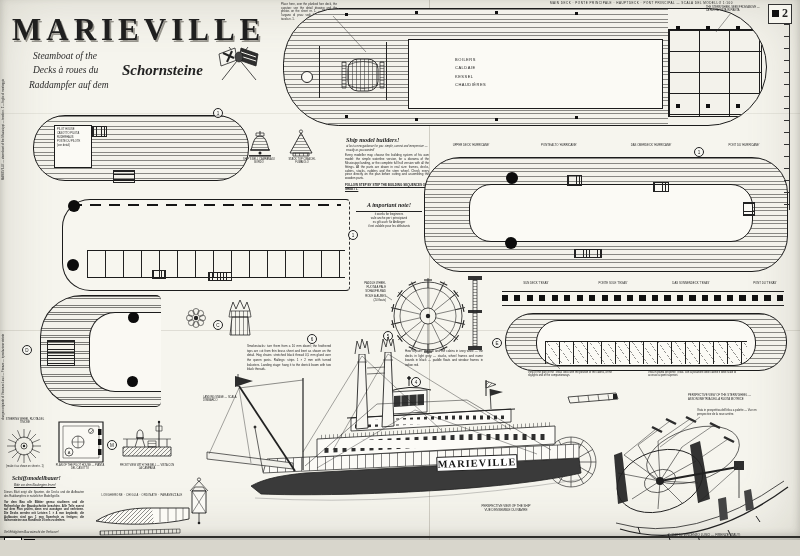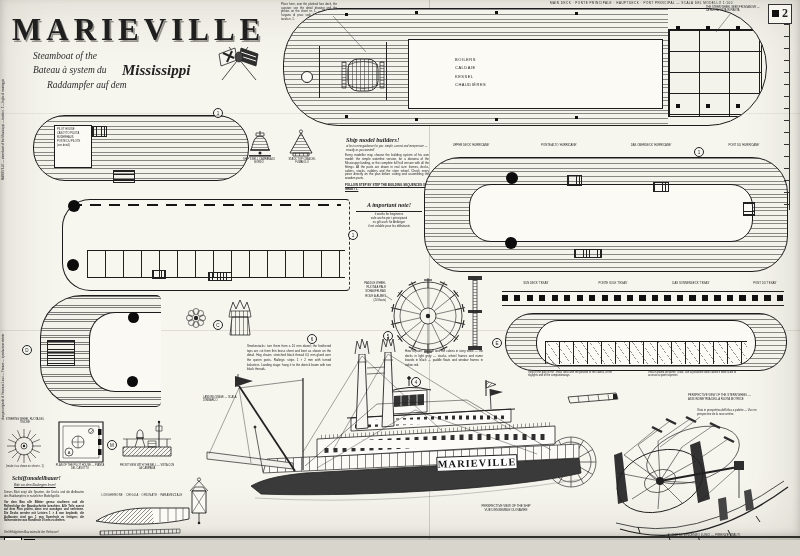--- a/index.html
+++ b/index.html
@@ -61,23 +61,23 @@
   <div class="crease" style="left:429px;top:0;width:1px;height:556px"></div>
   <div class="crease" style="left:0;top:330px;width:800px;height:1px;opacity:.6"></div>
   <div class="crease" style="left:0;top:113px;width:800px;height:1px;opacity:.4"></div>
   <div class="abs" style="left:0;bottom:2px;width:800px;height:2px;background:#2e2e2a"></div>
 
   <div class="abs rot90 t f28" style="left:2px;top:180px;width:150px">MARIEVILLE — steamboat of the Mississippi — tavola n. 2 — foglio di montaggio</div>
   <div class="abs rot90 t f28" style="left:2px;top:420px;width:150px">disegno originale di Vincenzo Lusci — Firenze — riproduzione vietata</div>
 
   <div class="abs" id="title" style="left:12px;top:12px">MARIEVILLE</div>
   <div class="abs sub" style="left:33px;top:51px">Steamboat of the</div>
-  <div class="abs sub" style="left:33px;top:65px">Bateau à system du</div>
-  <div class="abs sub" style="left:47px;top:80px">Raddampfer auf dem</div>
-  <div class="abs" id="river" style="left:122px;top:62px">Mississippi</div>
+  <div class="abs sub" style="left:33px;top:65px">Decks à roues du</div>
+  <div class="abs sub" style="left:29px;top:80px">Raddampfer auf dem</div>
+  <div class="abs" id="river" style="left:122px;top:62px">Schornsteine</div>
 
   <svg style="left:216px;top:44px" width="46" height="40" viewBox="0 0 46 40">
     <line x1="6" y1="36" x2="32" y2="3" stroke="#222" stroke-width=".8"></line>
     <line x1="40" y1="36" x2="13" y2="3" stroke="#222" stroke-width=".8"></line>
     <polygon points="3,10 19,4 21,16 5,22" fill="#f5f4ee" stroke="#222" stroke-width=".8"></polygon>
     <line x1="7" y1="9" x2="18" y2="14" stroke="#222" stroke-width="2"></line>
     <line x1="11" y1="18" x2="16" y2="7" stroke="#222" stroke-width="2"></line>
     <polygon points="25,4 42,10 40,22 23,16" fill="#2e2e2e" stroke="#222" stroke-width=".8"></polygon>
     <line x1="25" y1="8" x2="40" y2="13" stroke="#f5f4ee" stroke-width="1"></line>
     <line x1="24" y1="12" x2="40" y2="17" stroke="#f5f4ee" stroke-width="1"></line>

